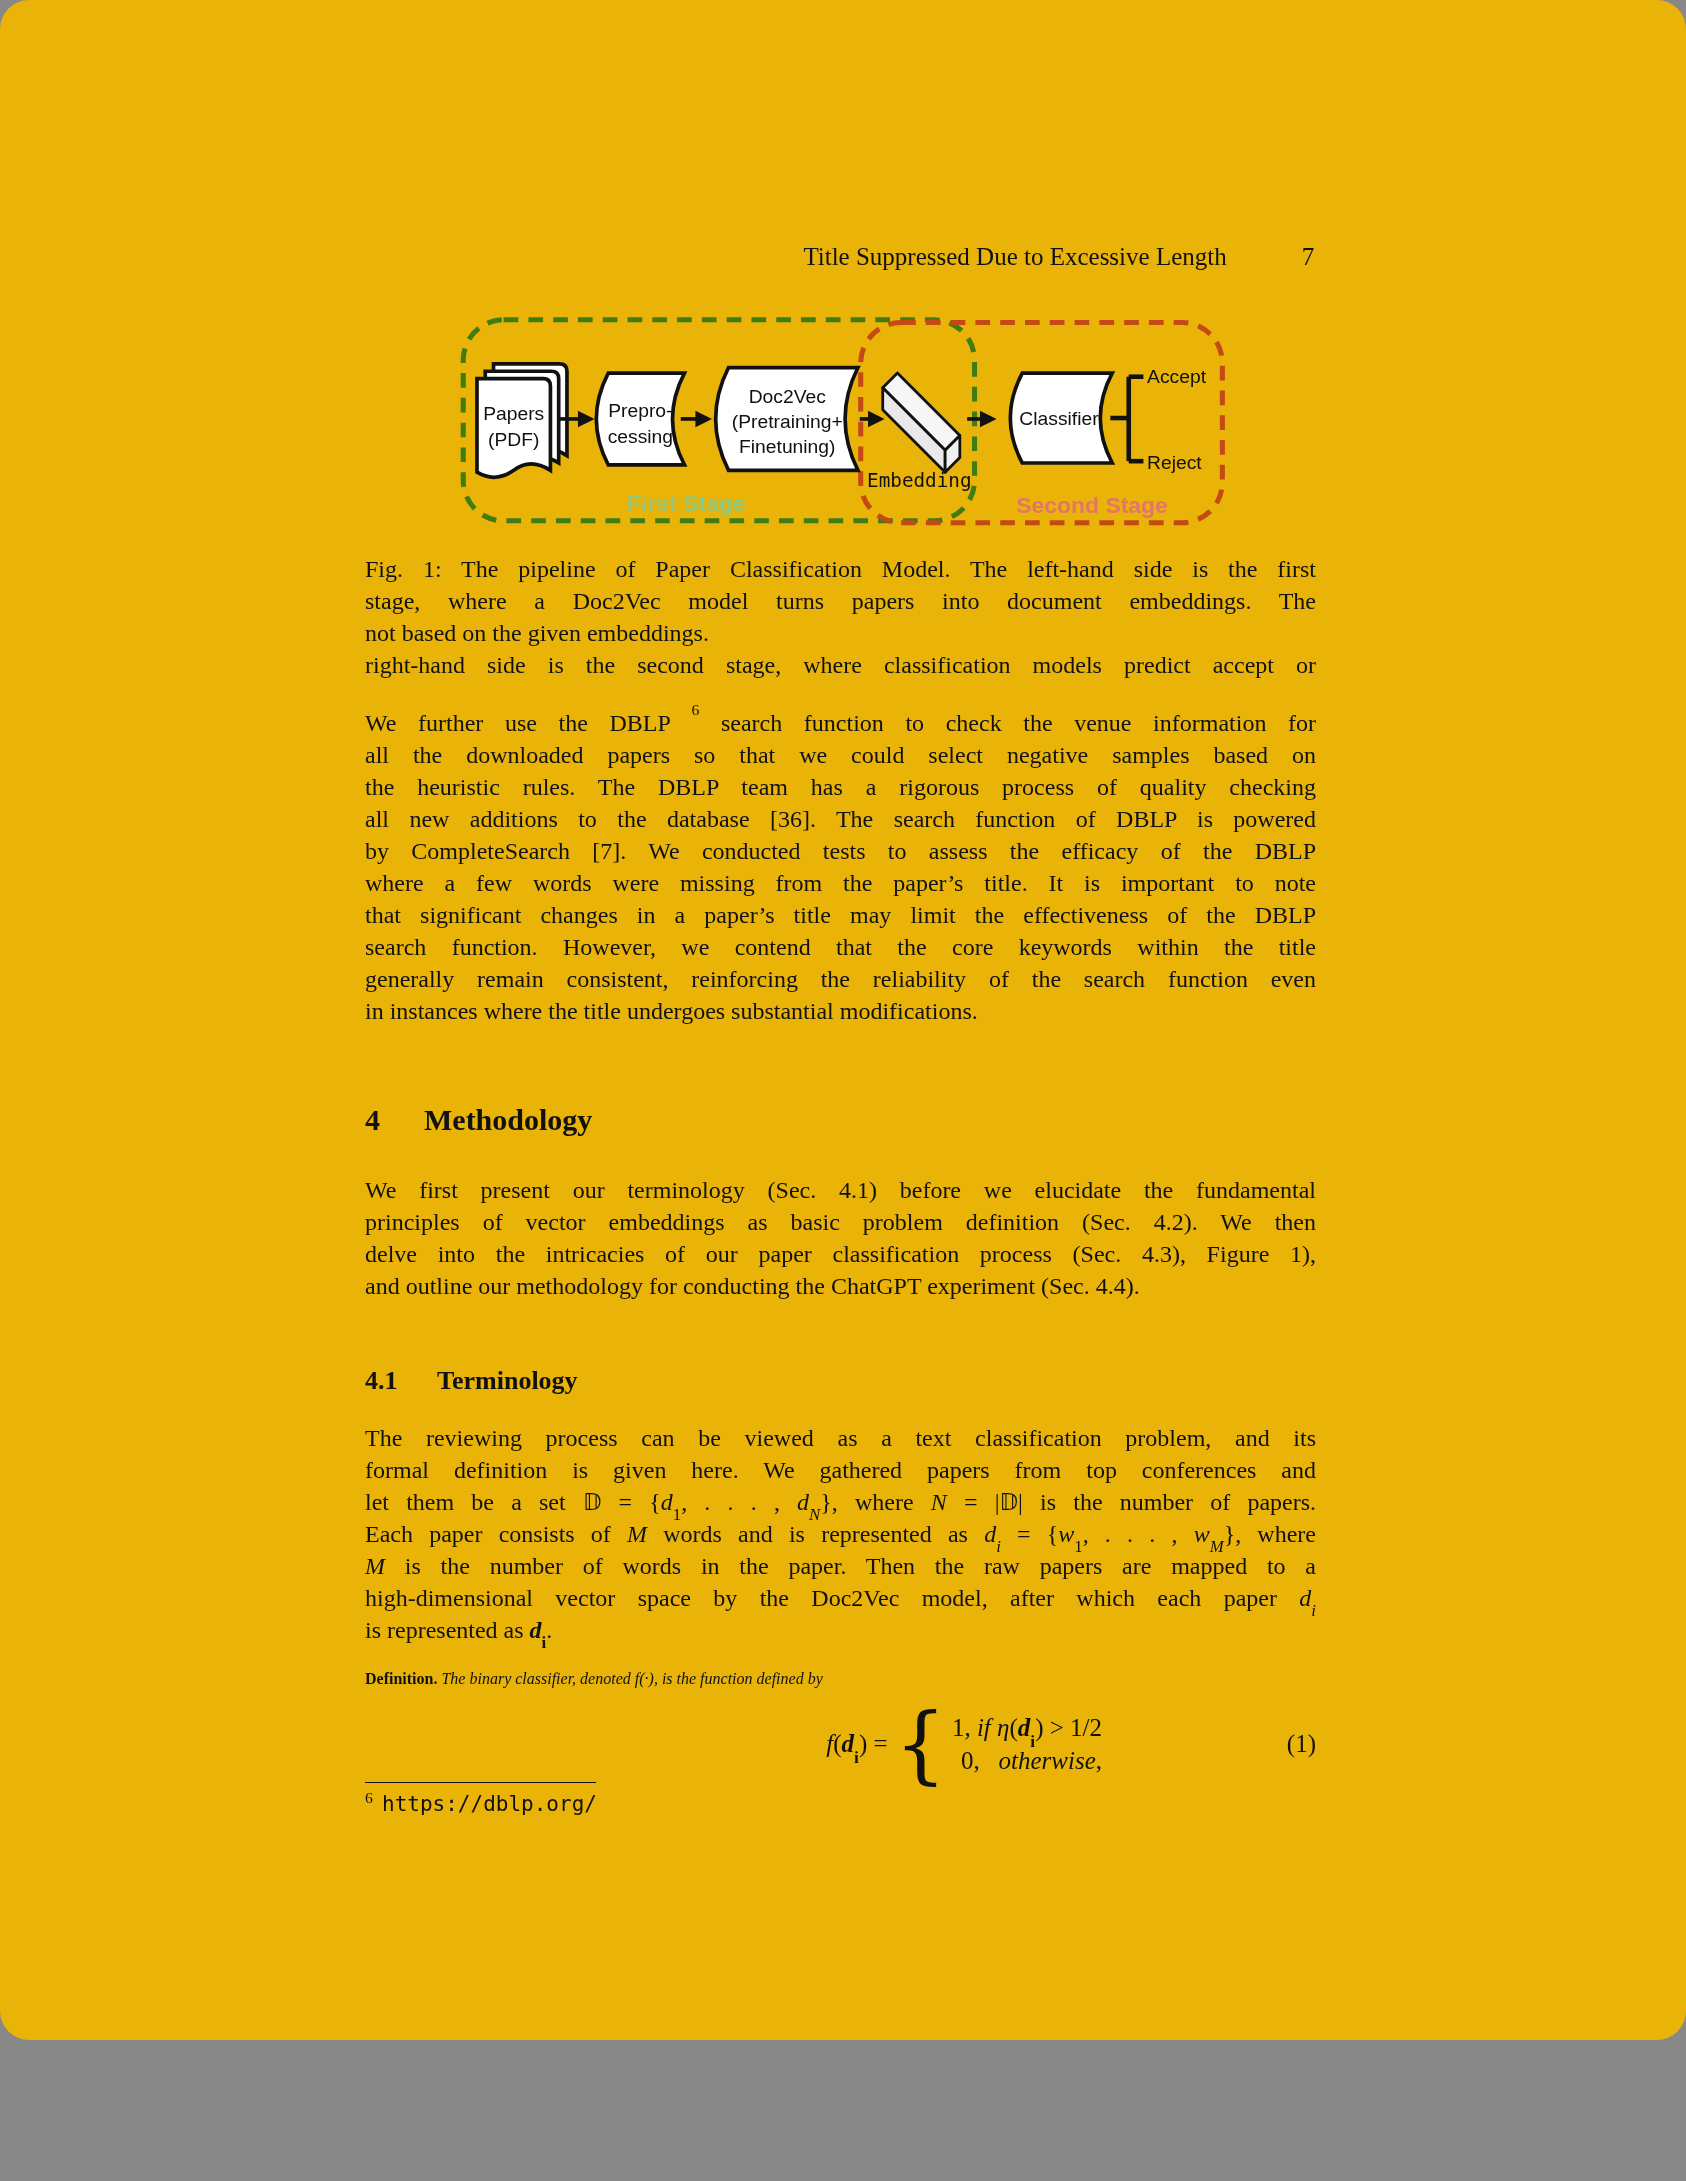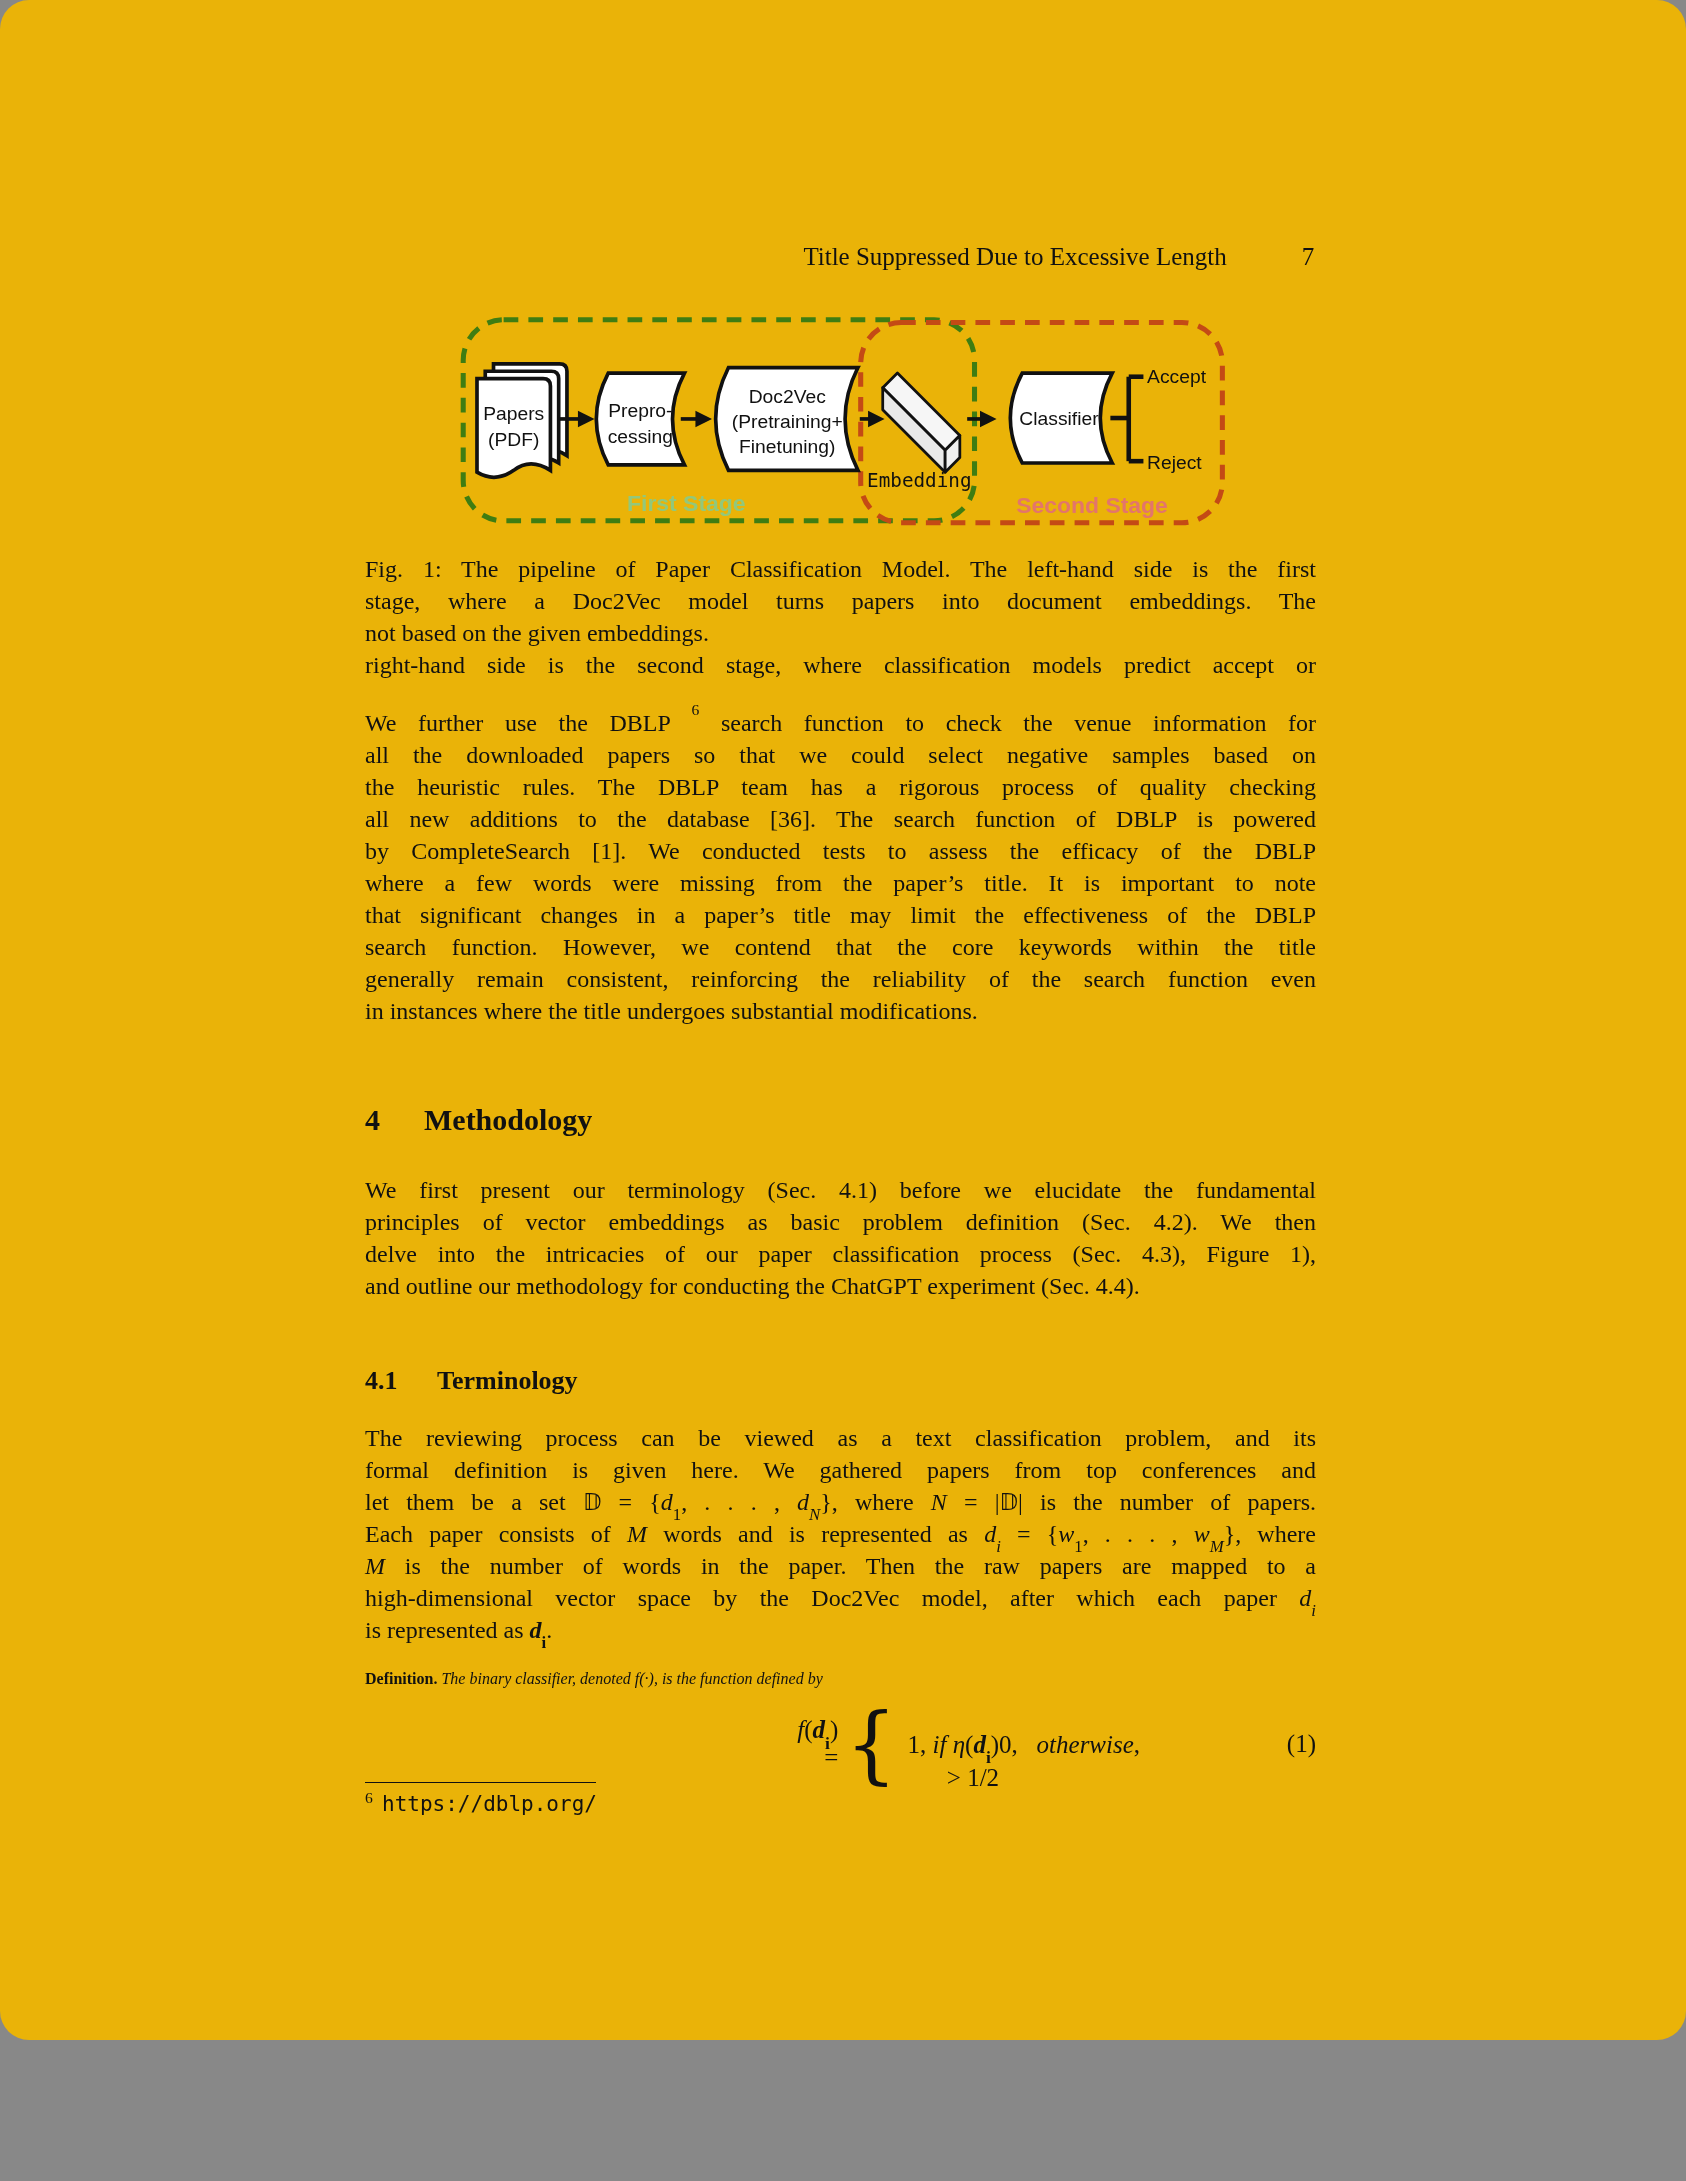--- a/index.html
+++ b/index.html
@@ -38,21 +38,21 @@
   sup{font-size:65%; line-height:0; position:relative; top:-0.45em;}
   sub{font-size:70%; line-height:0; position:relative; top:0.25em;}
   .bb{font-family:"DejaVu Sans",sans-serif; font-size:94%;}
   
   .eqrow{position:relative; margin-top:13px; height:72px;text-align:right;}
   .eqmid{position:absolute; left:63%; top:0; transform:translateX(-50%);
          display:flex; align-items:center; height:72px; font-size:25px;}
   .eqlhs{margin-right:7.3px;}
   .eqbrace{font-family:"DejaVu Serif",serif; font-size:81px; font-weight:normal;
            line-height:72px; margin-right:5.5px; transform:scaleY(1.05);}
-  .eqcases{display:flex; }
+  .eqcases{display:flex; flex-direction:column;}
   .eqcases .cl{height:33px; line-height:33px;}
   .eqnum{position:absolute; right:0; top:50%; transform:translateY(-50%); font-size:25px;}
   
   .fnrule{width:231px; border-top:1.8px solid #111; margin-top:1.8px;}
   .fnline{margin-top:5.5px; font-size:22px; line-height:29px;}
   .fnline .fnmark{font-family:"Liberation Serif",serif; font-size:15.6px; position:relative; top:-0.5em; margin-right:9.2px;}
   .fnline .fnurl{font-family:"DejaVu Sans Mono",monospace; font-size:21px; color:#111; text-decoration:none;}
 </style>
 </head>
 <body>
@@ -138,21 +138,21 @@
         <div class="jline">stage, where a Doc2Vec model turns papers into document embeddings. The</div>
         <div class="jline last">not based on the given embeddings.</div>
         <div class="jline">right-hand side is the second stage, where classification models predict accept or</div>
       </div>
 
     <div class="para1">
         <div class="jline">We further use the DBLP <sup>6</sup> search function to check the venue information for</div>
         <div class="jline">all the downloaded papers so that we could select negative samples based on</div>
         <div class="jline">the heuristic rules. The DBLP team has a rigorous process of quality checking</div>
         <div class="jline">all new additions to the database [36]. The search function of DBLP is powered</div>
-        <div class="jline">by CompleteSearch [1]. We conducted tests to assess the efficacy of the DBLP</div>
+        <div class="jline">by CompleteSearch [7]. We conducted tests to assess the efficacy of the DBLP</div>
         <div class="jline">where a few words were missing from the paper’s title. It is important to note</div>
         <div class="jline">that significant changes in a paper’s title may limit the effectiveness of the DBLP</div>
         <div class="jline">search function. However, we contend that the core keywords within the title</div>
         <div class="jline">generally remain consistent, reinforcing the reliability of the search function even</div>
         <div class="jline last">in instances where the title undergoes substantial modifications.</div>
       </div>
 
     <div class="h1sec">
       <span class="secnum">4</span><span>Methodology</span>
     </div>

